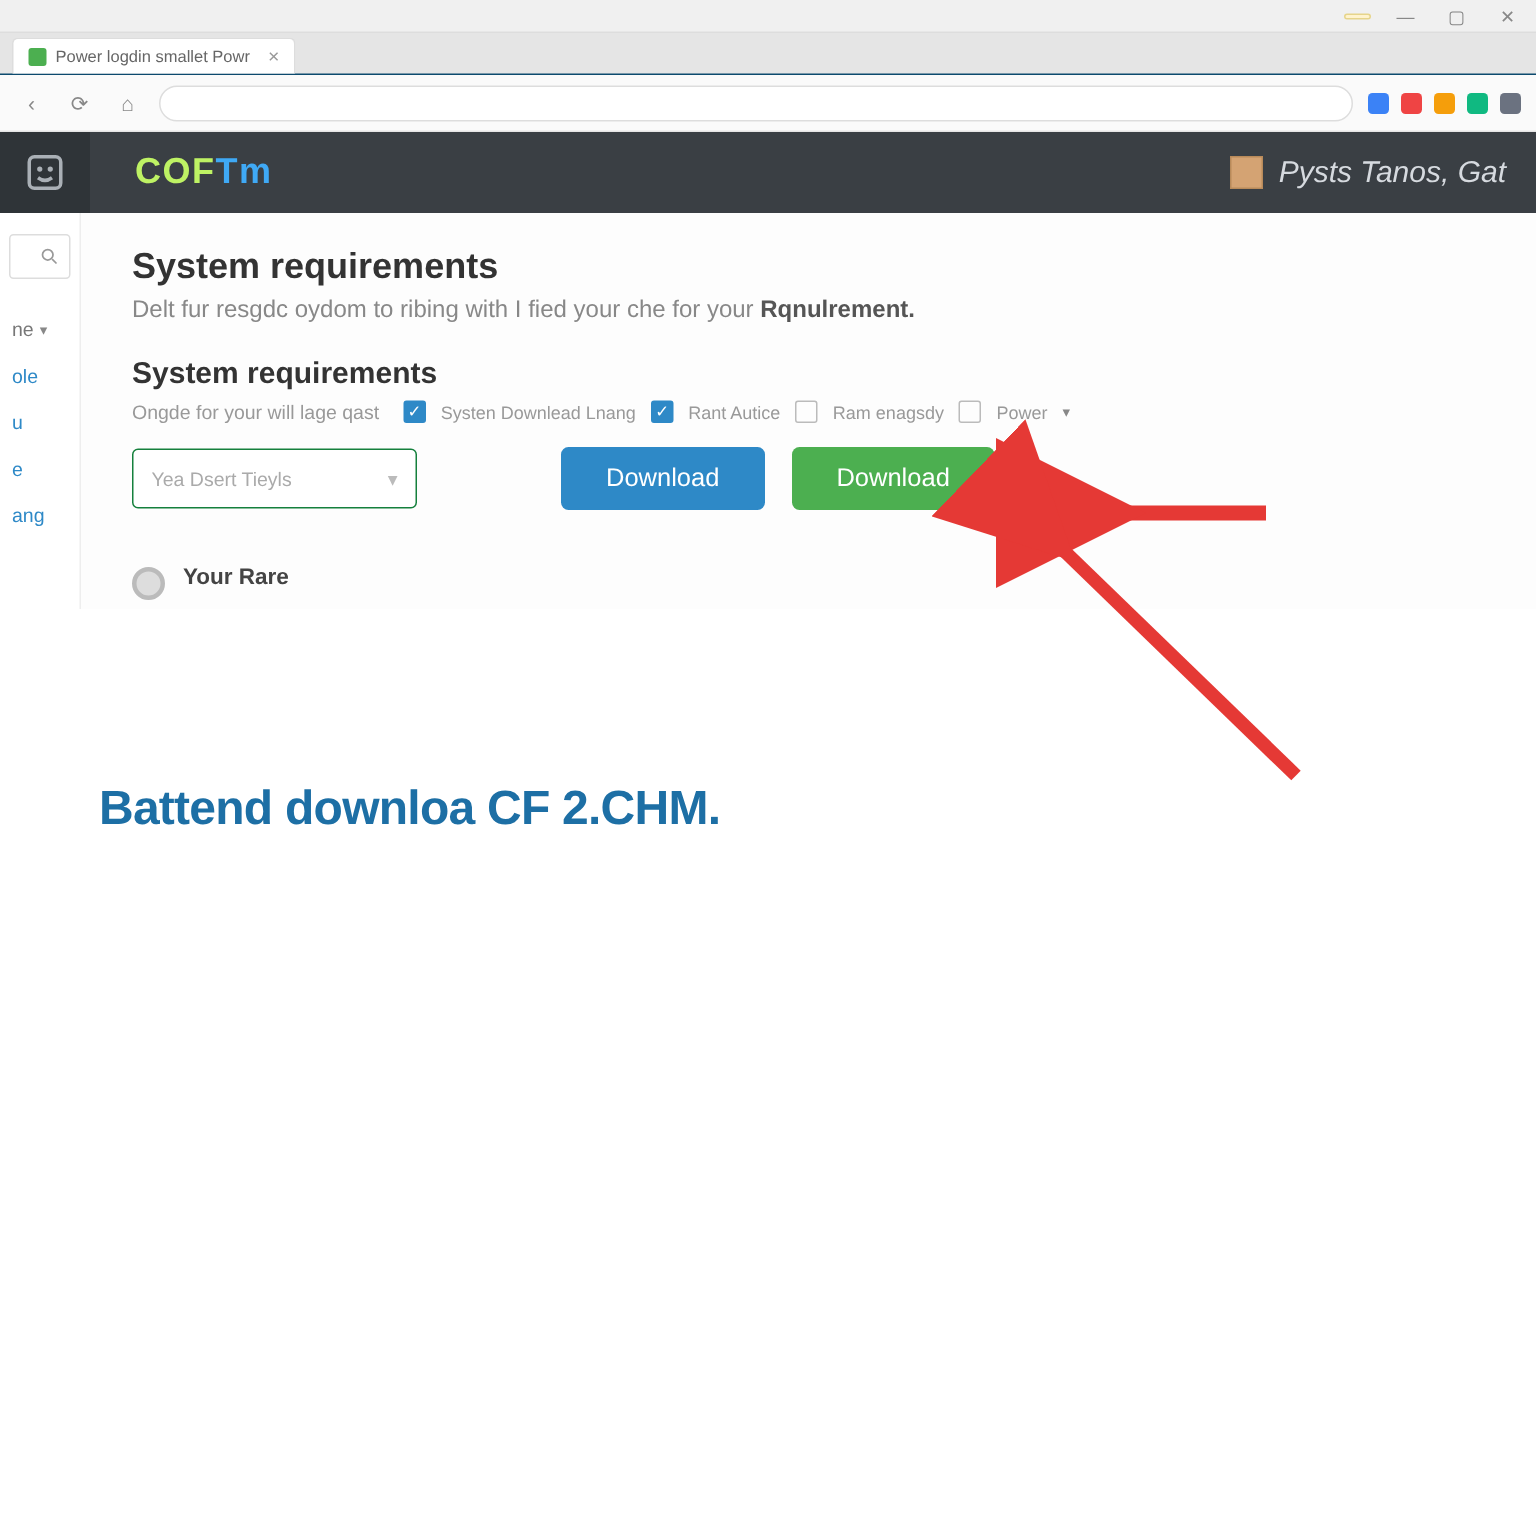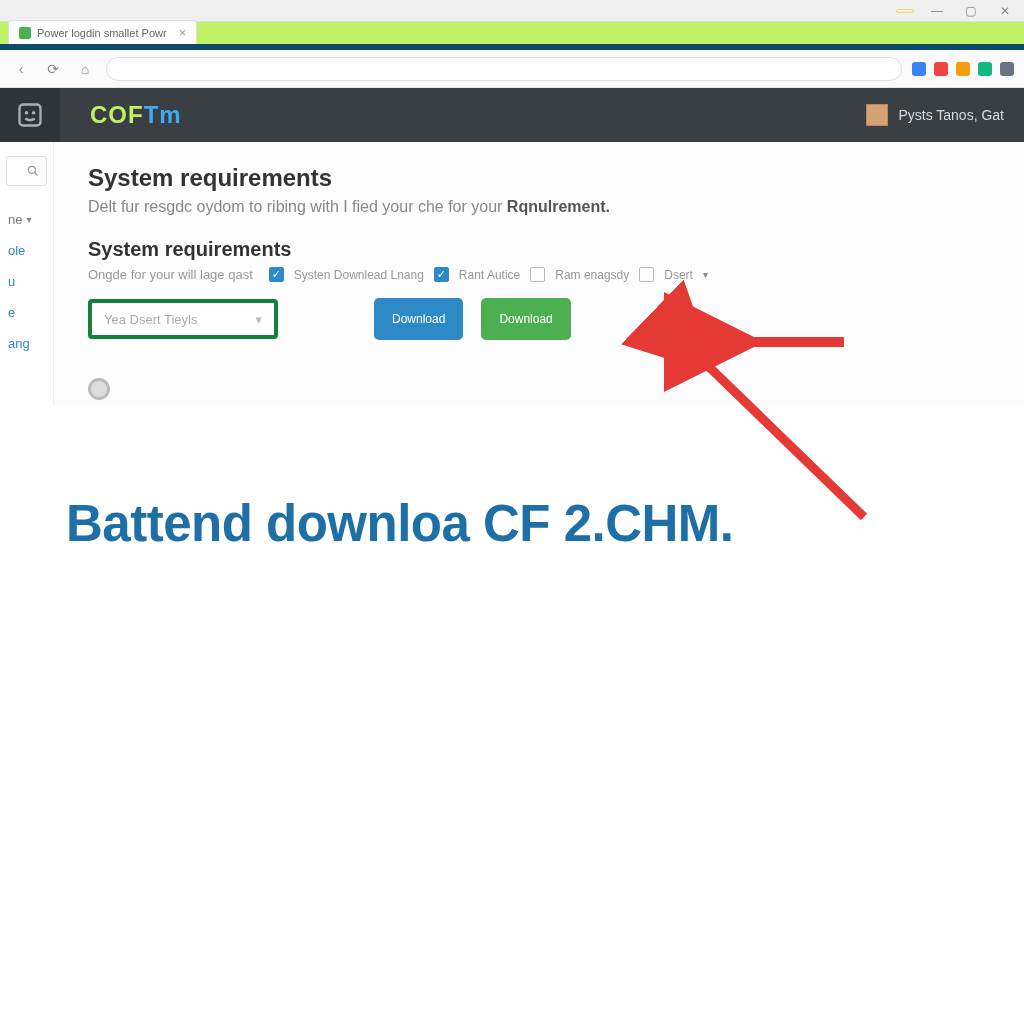--- a/index.html
+++ b/index.html
@@ -4,21 +4,21 @@
 <style>
 * { margin: 0; padding: 0; box-sizing: border-box; font-family: -apple-system, BlinkMacSystemFont, "Segoe UI", Arial, sans-serif; }
 body { width: 1024px; height: 1024px; background: #fff; overflow: hidden; }
 
 
 .browser-chrome { height: 22px; background: #f0f0f0; border-bottom: 1px solid #ddd; display: flex; align-items: center; justify-content: flex-end; padding: 0 8px; gap: 12px; }
 .chrome-badge { background: #fff3cd; border: 1px solid #e6d48a; border-radius: 3px; padding: 1px 8px; font-size: 10px; color: #888; }
 .chrome-ctrl { width: 22px; height: 14px; display: flex; align-items: center; justify-content: center; color: #888; font-size: 12px; }
 
 
-.tab-bar { height: 28px; background: #bef264; border-bottom: 6px solid #0c4a6e; display: flex; align-items: flex-end; padding-left: 8px; }
+.tab-bar { height: 28px; background: #e5e5e5; border-bottom: 1px solid #0c4a6e; display: flex; align-items: flex-end; padding-left: 8px; }
 .tab { display: flex; align-items: center; gap: 6px; background: #fff; border: 1px solid #ddd; border-bottom: none; border-radius: 4px 4px 0 0; padding: 4px 10px; font-size: 11px; color: #666; }
 .tab .favicon { width: 12px; height: 12px; background: #4CAF50; border-radius: 2px; }
 .tab .close { color: #999; font-size: 13px; margin-left: 6px; }
 
 
 .url-bar { height: 38px; background: #fafafa; border-bottom: 1px solid #e5e5e5; display: flex; align-items: center; padding: 0 10px; gap: 10px; }
 .nav-btn { width: 22px; height: 22px; border-radius: 50%; display: flex; align-items: center; justify-content: center; color: #888; font-size: 14px; }
 .url-field { flex: 1; height: 24px; border: 1px solid #ddd; border-radius: 12px; background: #fff; }
 .ext-icons { display: flex; gap: 8px; align-items: center; }
 .ext-icon { width: 14px; height: 14px; border-radius: 3px; }
@@ -30,21 +30,21 @@
 
 
 .app-header { height: 54px; background: #3a3f44; display: flex; align-items: center; padding: 0 20px 0 0; }
 .logo-box { width: 60px; height: 54px; background: #2f3438; display: flex; align-items: center; justify-content: center; }
 .logo-icon { width: 28px; height: 28px; color: #aab0b6; }
 .brand { margin-left: 30px; font-size: 24px; font-weight: 700; letter-spacing: 1px; }
 .brand-a { color: #bef264; }
 .brand-b { color: #3fa9f5; }
 .user-area { margin-left: auto; display: flex; align-items: center; gap: 10px; }
 .avatar { width: 22px; height: 22px; background: #d4a373; border: 1px solid #b88a5a; }
-.user-label { color: #d6dadf; font-size: 14px; }
+.user-label { color: #d6dadf; font-size: 20px; font-style: italic; }
 
 
 .content-wrap { display: flex; }
 .sidebar { width: 54px; background: #fff; border-right: 1px solid #eee; padding-top: 14px; }
 .search-box { margin: 0 6px 18px 6px; height: 30px; border: 1px solid #ddd; border-radius: 3px; display: flex; align-items: center; justify-content: flex-end; padding-right: 6px; color: #999; }
 .side-item { padding: 8px 8px; font-size: 13px; color: #2e89c7; display: flex; align-items: center; gap: 4px; filter: blur(0.5px); }
 .side-item.muted { color: #777; }
 .chev { font-size: 10px; color: #888; }
 
 .main { flex: 1; padding: 22px 34px 0 34px; background: #fdfdfd; }
@@ -53,36 +53,36 @@
 .sub .em { font-weight: 700; color: #555; }
 
 .h2 { font-size: 20px; font-weight: 700; color: #333; margin-bottom: 6px; }
 .opt-row { display: flex; align-items: center; gap: 10px; font-size: 13px; color: #999; margin-bottom: 16px; flex-wrap: wrap; }
 .opt-lead { margin-right: 6px; }
 .chk { width: 15px; height: 15px; border: 1px solid #bbb; border-radius: 2px; display: inline-flex; align-items: center; justify-content: center; }
 .chk.on { background: #2e89c7; border-color: #2e89c7; color: #fff; font-size: 11px; }
 .opt-label { color: #999; font-size: 12px; }
 
 .action-row { display: flex; align-items: center; gap: 18px; margin-bottom: 30px; }
-.dropdown { width: 190px; height: 40px; border: 4px solid #15803d; border-radius: 4px; background: #fff; display: flex; align-items: center; justify-content: space-between; padding: 0 12px; font-size: 13px; color: #aaa; }
-.btn { height: 42px; padding: 0 18px; border-radius: 5px; color: #fff; font-size: 12px; font-weight: 500; display: flex; align-items: center; justify-content: center; border: none; cursor: pointer; }
+.dropdown { width: 190px; height: 40px; border: 1px solid #15803d; border-radius: 4px; background: #fff; display: flex; align-items: center; justify-content: space-between; padding: 0 12px; font-size: 13px; color: #aaa; }
+.btn { height: 42px; padding: 0 30px; border-radius: 5px; color: #fff; font-size: 17px; font-weight: 500; display: flex; align-items: center; justify-content: center; border: none; cursor: pointer; }
 .btn-blue { background: #2e89c7; }
 .btn-green { background: #4CAF50; }
 
 .note-row { display: flex; align-items: flex-start; gap: 12px; padding: 6px 0; }
 .note-icon { width: 22px; height: 22px; border-radius: 50%; background: #ddd; border: 3px solid #bbb; margin-top: 2px; }
 .note-title { font-size: 15px; font-weight: 700; color: #444; }
 .note-body { font-size: 13px; color: #999; margin-top: 2px; }
 
 
 .arrow { position: absolute; pointer-events: none; }
 .arrow svg { overflow: visible; }
 
 
-.caption { position: absolute; left: 66px; top: 494px; font-size: 51px; font-weight: 800; color: #1d6fa5; letter-spacing: -0.5px; text-align: center; }
+.caption { position: absolute; left: 66px; top: 520px; font-size: 32px; font-weight: 800; color: #1d6fa5; letter-spacing: -0.5px; text-align: center; }
 </style>
 </head>
 <body>
 
 <div class="browser-chrome">
   <div class="chrome-badge"></div>
   <div class="chrome-ctrl">—</div>
   <div class="chrome-ctrl">▢</div>
   <div class="chrome-ctrl">✕</div>
 </div>
@@ -154,37 +154,38 @@
     <div class="h2">System requirements</div>
     <div class="opt-row">
       <span class="opt-lead">Ongde for your will lage qast</span>
       <span class="chk on">✓</span>
         <span class="opt-label">Systen Downlead Lnang</span>
       <span class="chk on">✓</span>
         <span class="opt-label">Rant Autice</span>
       <span class="chk"></span>
         <span class="opt-label">Ram enagsdy</span>
       <span class="chk"></span>
-        <span class="opt-label">Dsert</span>
+        <span class="opt-label">Power</span>
         <span class="chev">▾</span>
     </div>
 
     <div class="action-row">
       <div class="dropdown">
         <span>Yea Dsert Tieyls</span>
         <span style="color:#bbb;">▾</span>
       </div>
       <div style="flex:0 0 60px;"></div>
       <button class="btn btn-blue">Download</button>
       <button class="btn btn-green">Download</button>
     </div>
 
     <div class="note-row">
       <div class="note-icon"></div>
       <div>
+        <div class="note-title">Your Rare</div>
       </div>
     </div>
 
     <div class="arrow" style="left:680px; top:170px;">
       <svg width="120" height="60">
         <defs>
             <marker id="ah1" markerWidth="10" markerHeight="10" refX="2" refY="5" orient="auto">
               <path d="M10,0 L0,5 L10,10 Z" fill="#e53935"></path>
             </marker>
           </defs>

